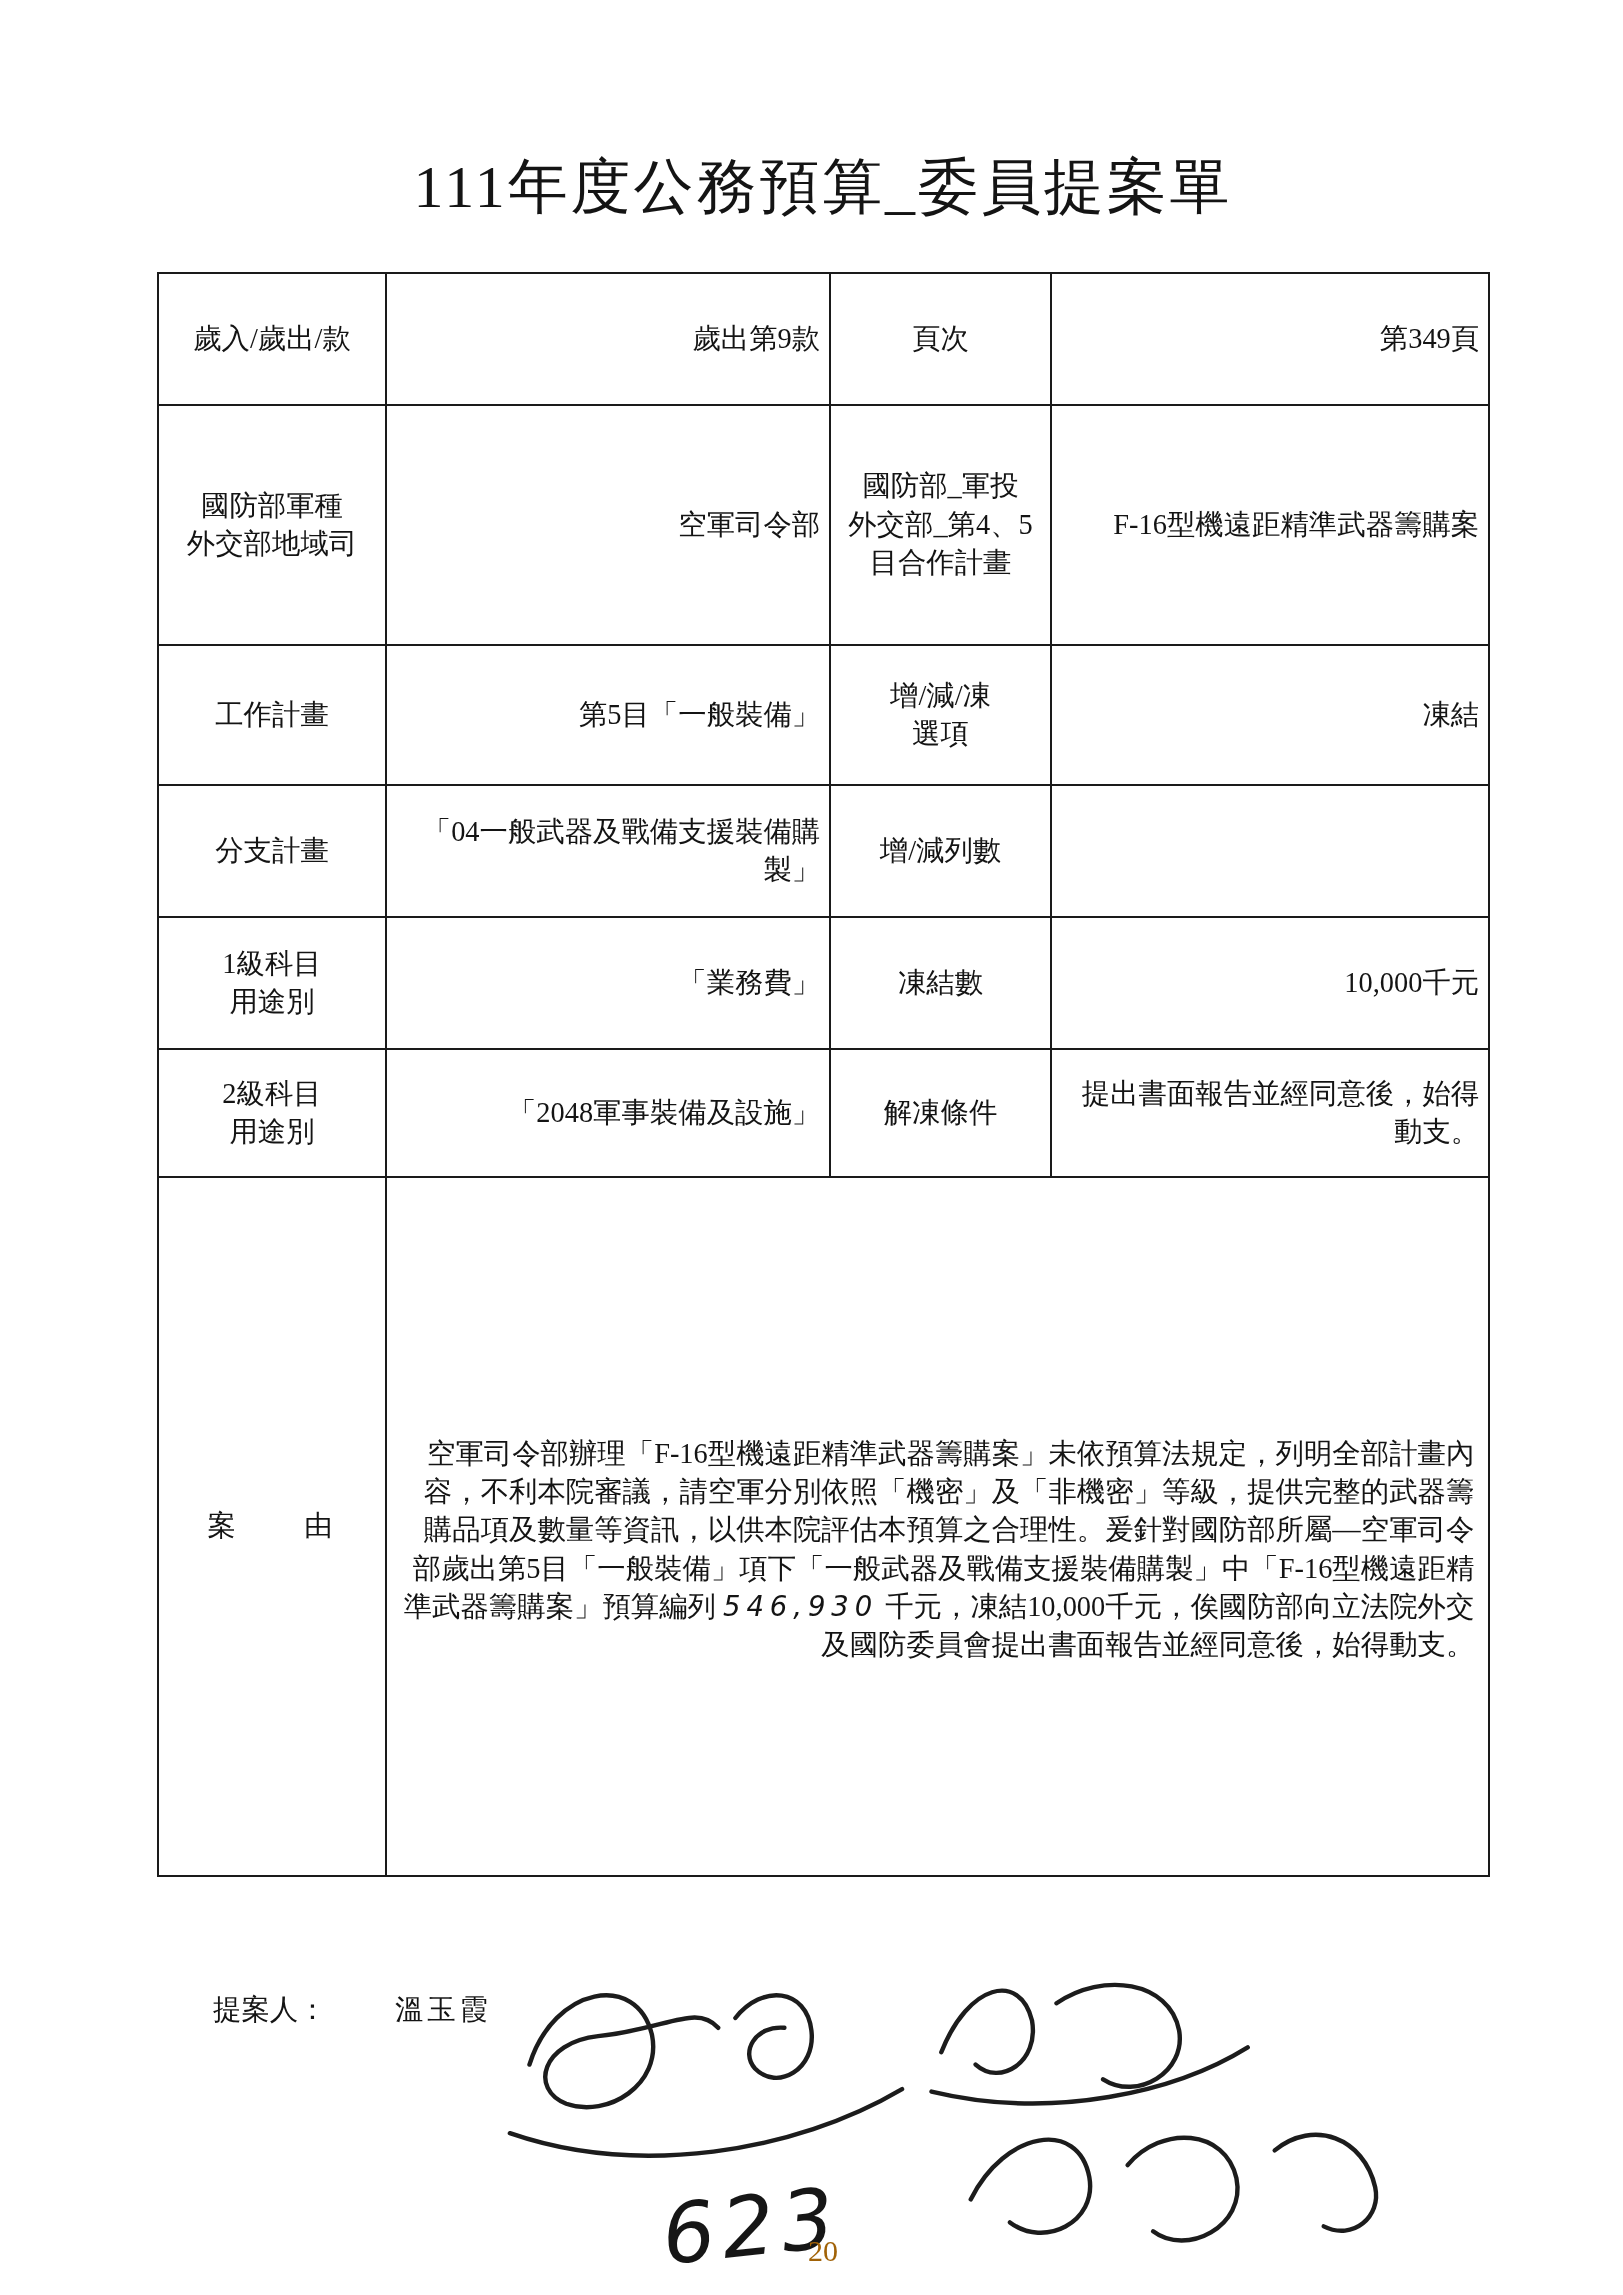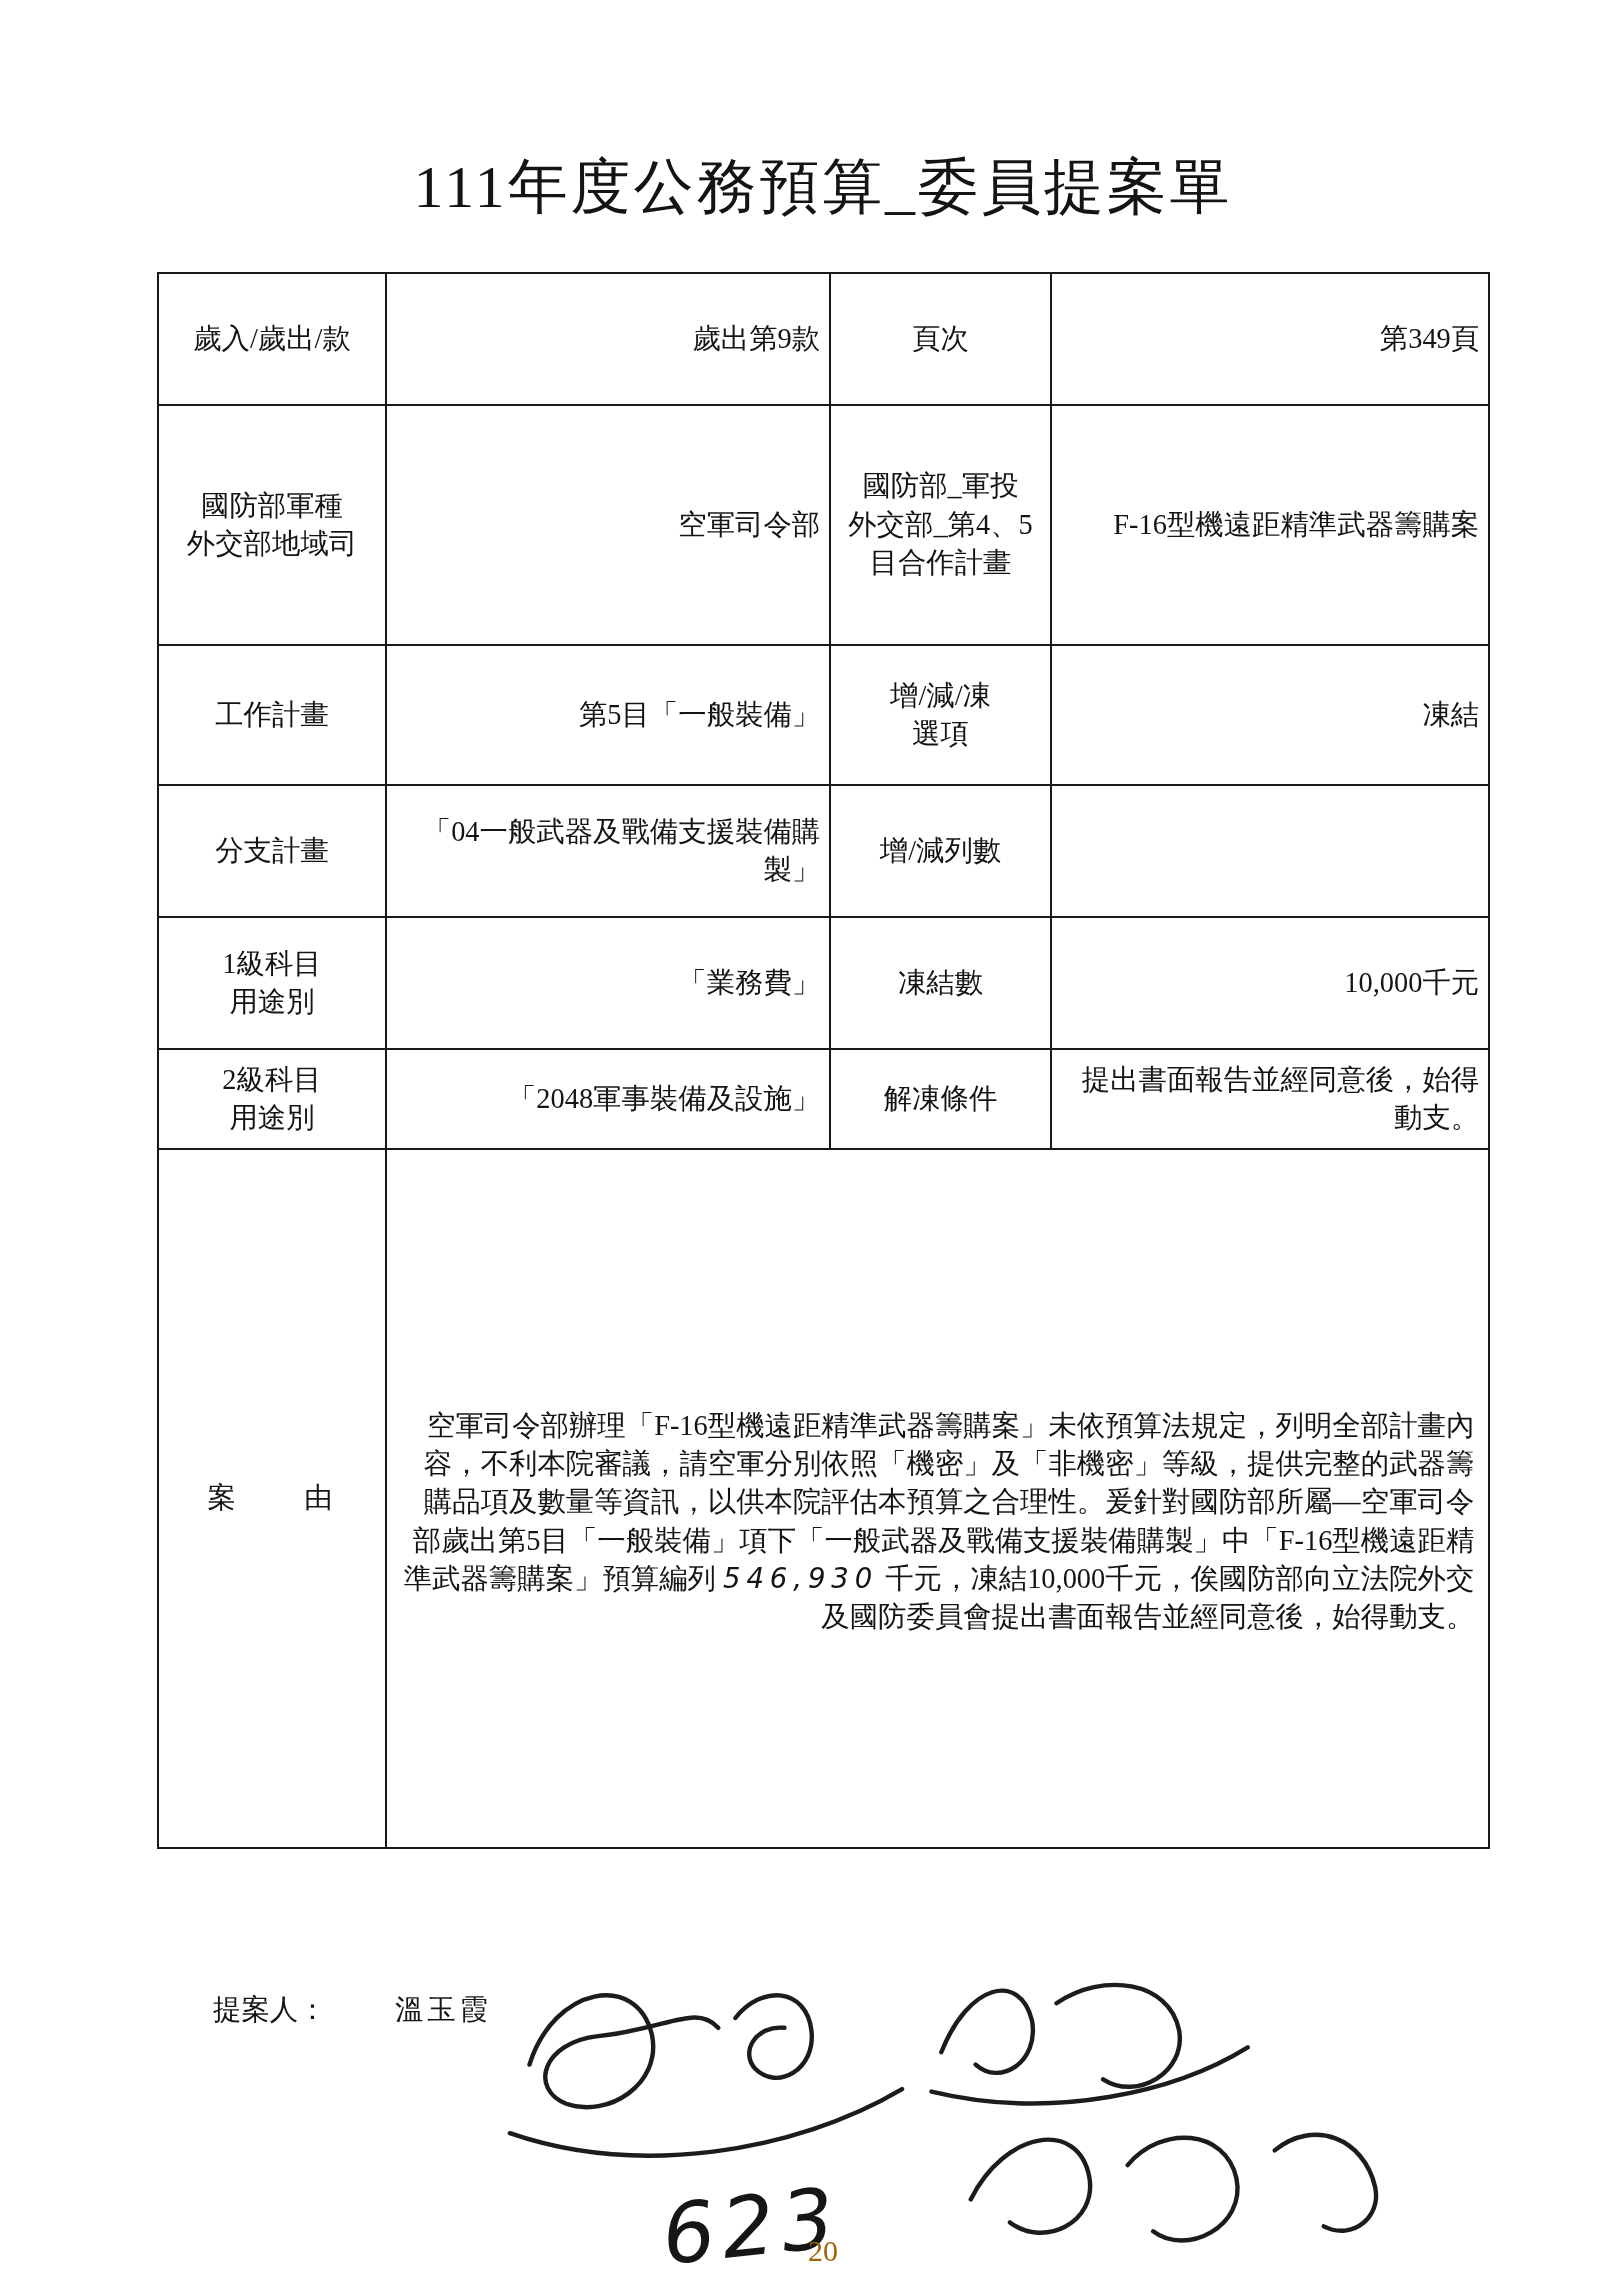--- a/index.html
+++ b/index.html
@@ -120,21 +120,21 @@
       <td class="lbl">增/減列數</td>
       <td class="val"></td>
     </tr>
     <tr style="height:132px">
       <td class="lbl">1級科目
 用途別</td>
       <td class="val">「業務費」</td>
       <td class="lbl">凍結數</td>
       <td class="val">10,000千元</td>
     </tr>
-    <tr style="height:100px">
+    <tr style="height:128px">
       <td class="lbl">2級科目
 用途別</td>
       <td class="val">「2048軍事裝備及設施」</td>
       <td class="lbl">解凍條件</td>
       <td class="val">提出書面報告並經同意後，始得動支。</td>
     </tr>
     <tr style="height:699px">
       <td class="lbl case-label">案　　由</td>
       <td class="val case-text" colspan="3">
         <span>空軍司令部辦理「F-16型機遠距精準武器籌購案」未依預算法規定，列明全部計畫內容，不利本院審議，請空軍分別依照「機密」及「非機密」等級，提供完整的武器籌購品項及數量等資訊，以供本院評估本預算之合理性。爰針對國防部所屬—空軍司令部歲出第5目「一般裝備」項下「一般武器及戰備支援裝備購製」中「F-16型機遠距精準武器籌購案」預算編列 </span><span class="handwritten">546,930</span><span> 千元，凍結10,000千元，俟國防部向立法院外交及國防委員會提出書面報告並經同意後，始得動支。</span>

